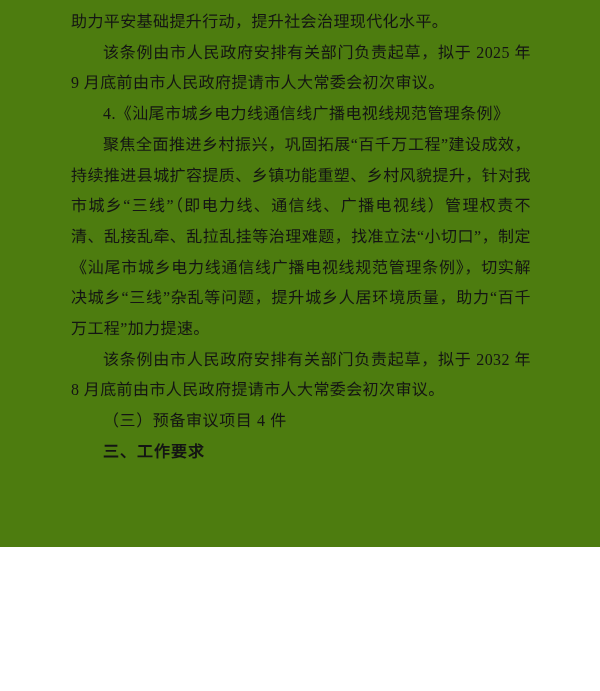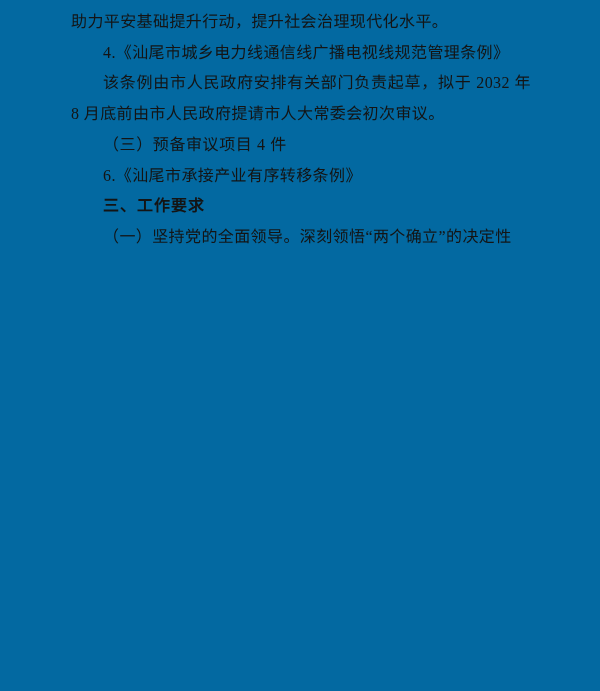--- a/index.html
+++ b/index.html
@@ -3,22 +3,22 @@
 <meta charset="utf-8">
 <style>
   html, body {
     margin: 0;
     padding: 0;
     background: #ffffff;
   }
   .page {
     position: relative;
     width: 600px;
-    height: 691px;
-    background: #0369a1;
+    height: 547px;
+    background: #4d7c0f;
     overflow: hidden;
   }
   .content {
     position: absolute;
     top: 7px;
     left: 71px;
     width: 460px;
     color: #141414;
     font-family: "Liberation Serif", "DejaVu Serif", serif;
     font-size: 16px;
@@ -43,31 +43,29 @@
   }
 </style>
 </head>
 <body>
 
 <div class="page">
   <div class="content">
 
     <p>助力平安基础提升行动，提升社会治理现代化水平。</p>
 
+    <p class="indent">该条例由市人民政府安排有关部门负责起草，拟于 2025 年 9 月底前由市人民政府提请市人大常委会初次审议。</p>
 
     <p class="indent">4.《汕尾市城乡电力线通信线广播电视线规范管理条例》</p>
 
+    <p class="indent">聚焦全面推进乡村振兴，巩固拓展“百千万工程”建设成效，持续推进县城扩容提质、乡镇功能重塑、乡村风貌提升，针对我市城乡“三线”（即电力线、通信线、广播电视线）管理权责不清、乱接乱牵、乱拉乱挂等治理难题，找准立法“小切口”，制定《汕尾市城乡电力线通信线广播电视线规范管理条例》，切实解决城乡“三线”杂乱等问题，提升城乡人居环境质量，助力“百千万工程”加力提速。</p>
 
     <p class="indent">该条例由市人民政府安排有关部门负责起草，拟于 2032 年 8 月底前由市人民政府提请市人大常委会初次审议。</p>
 
     <p class="indent subhead">（三）预备审议项目 4 件</p>
 
-    <p class="indent">6.《汕尾市承接产业有序转移条例》</p>
 
 
     <p class="indent section-heading">三、工作要求</p>
 
-    <p class="indent">
-      <span>（一）坚持党的全面领导。</span><span>深刻领悟“两个确立”的决定性</span>
-    </p>
 
   </div>
 </div>
 
 </body></html>

